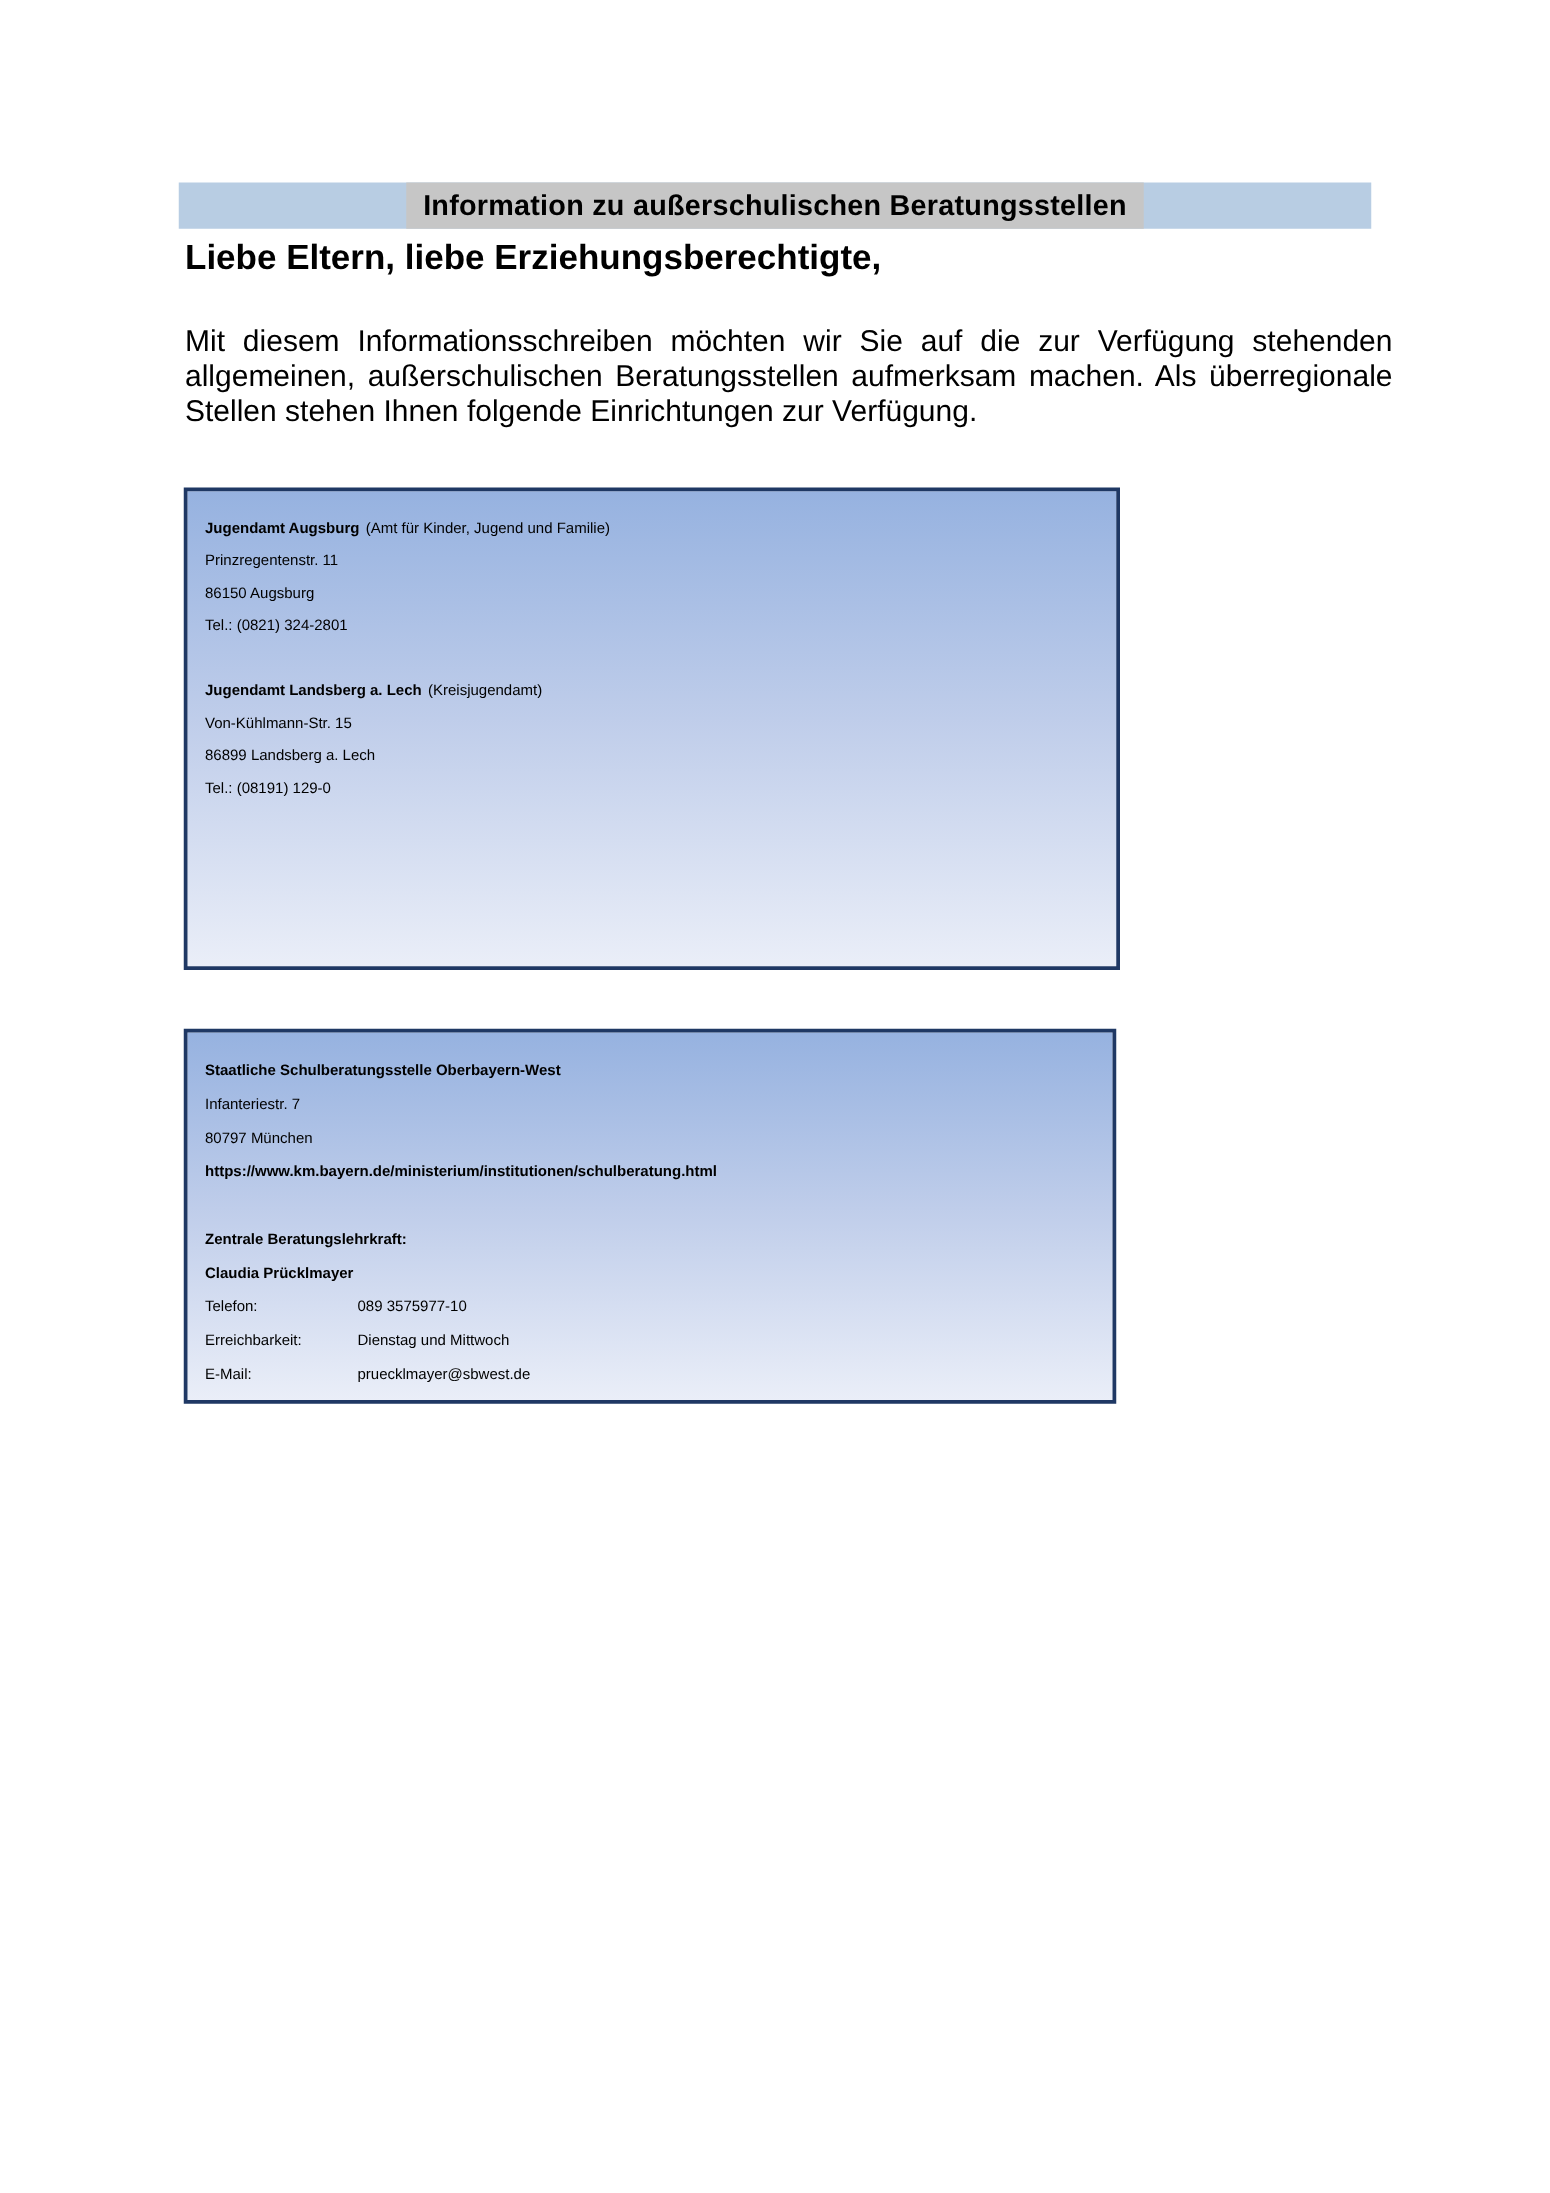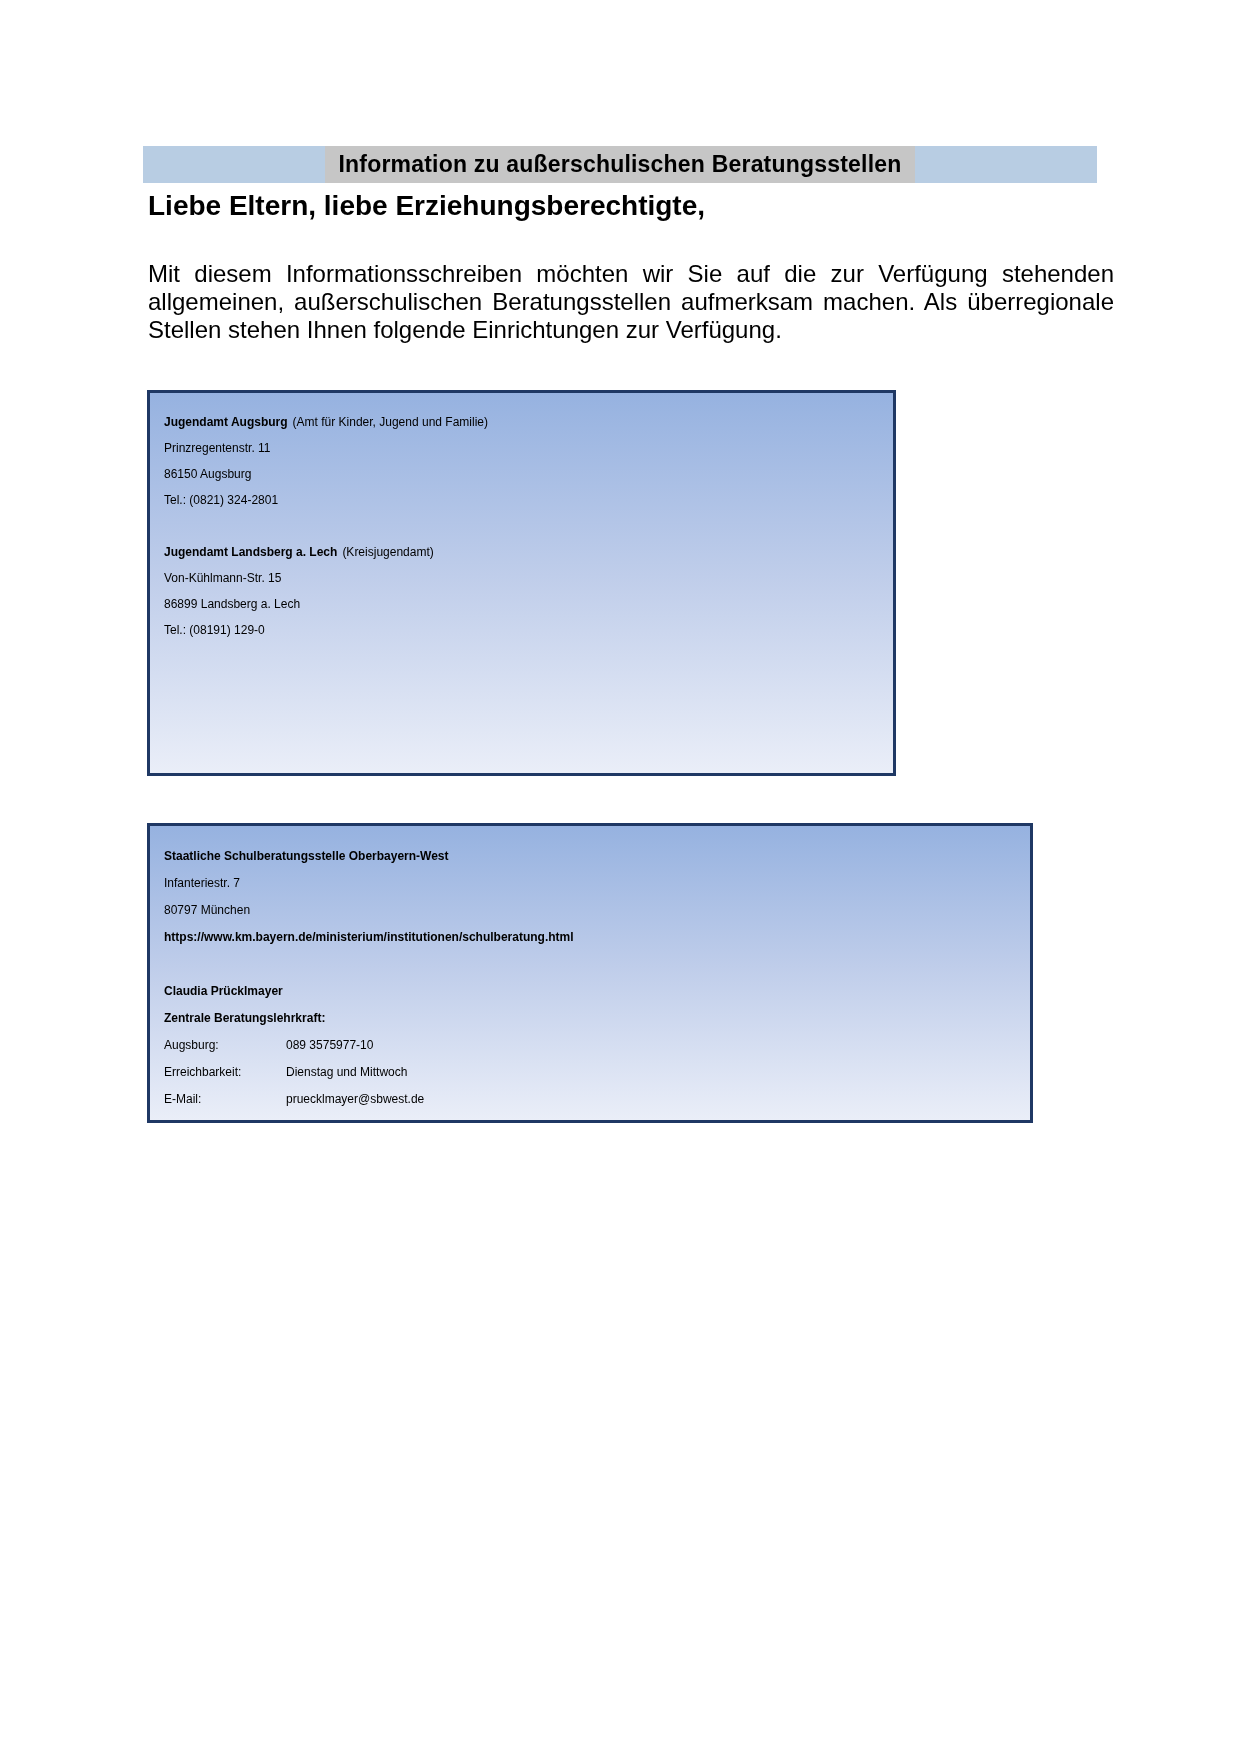--- a/index.html
+++ b/index.html
@@ -59,21 +59,21 @@
     left: 147px;
     box-sizing: border-box;
     border: 3px solid #1f3864;
     background: linear-gradient(to bottom, #96b2e0 0%, #bfcdea 48%, #eaeef8 100%);
     font-size: 12px;
     line-height: 26px;
     padding: 16px 14px 0 14px;
     overflow: hidden;
   }
   .box1 { top: 390px; width: 749px; height: 386px; }
-  .box2 { top: 823px; width: 886px; height: 300px; line-height: 27px; padding-top: 17px; }
+  .box2 { top: 823px; width: 746px; height: 300px; line-height: 27px; padding-top: 17px; }
 
   .entry + .entry { margin-top: 26px; }
   .bold { font-weight: bold; }
   .suffix { margin-left: 5px; }
   .nowrap { white-space: nowrap; }
 
   .contact-block { margin-top: 27px; }
   .contact-row .label {
     display: inline-block;
     width: 122px;
@@ -116,25 +116,25 @@
   </div>
 
   <div class="box box2">
 
     <div class="bold">Staatliche Schulberatungsstelle Oberbayern-West</div>
     <div>Infanteriestr. 7</div>
     <div>80797 München</div>
     <div class="bold nowrap">https://www.km.bayern.de/ministerium/institutionen/schulberatung.html</div>
 
     <div class="contact-block">
+      <div class="bold">Zentrale Beratungslehrkraft:</div>
       <div class="bold">Claudia Prücklmayer</div>
-      <div class="bold">Zentrale Beratungslehrkraft:</div>
 
       <div class="contact-row">
-        <span class="label">Augsburg:</span><span>089 3575977-10</span>
+        <span class="label">Telefon:</span><span>089 3575977-10</span>
       </div>
       <div class="contact-row">
         <span class="label">Erreichbarkeit:</span><span>Dienstag und Mittwoch</span>
       </div>
       <div class="contact-row">
         <span class="label">E-Mail:</span><span>pruecklmayer@sbwest.de</span>
       </div>
     </div>
 
   </div>

